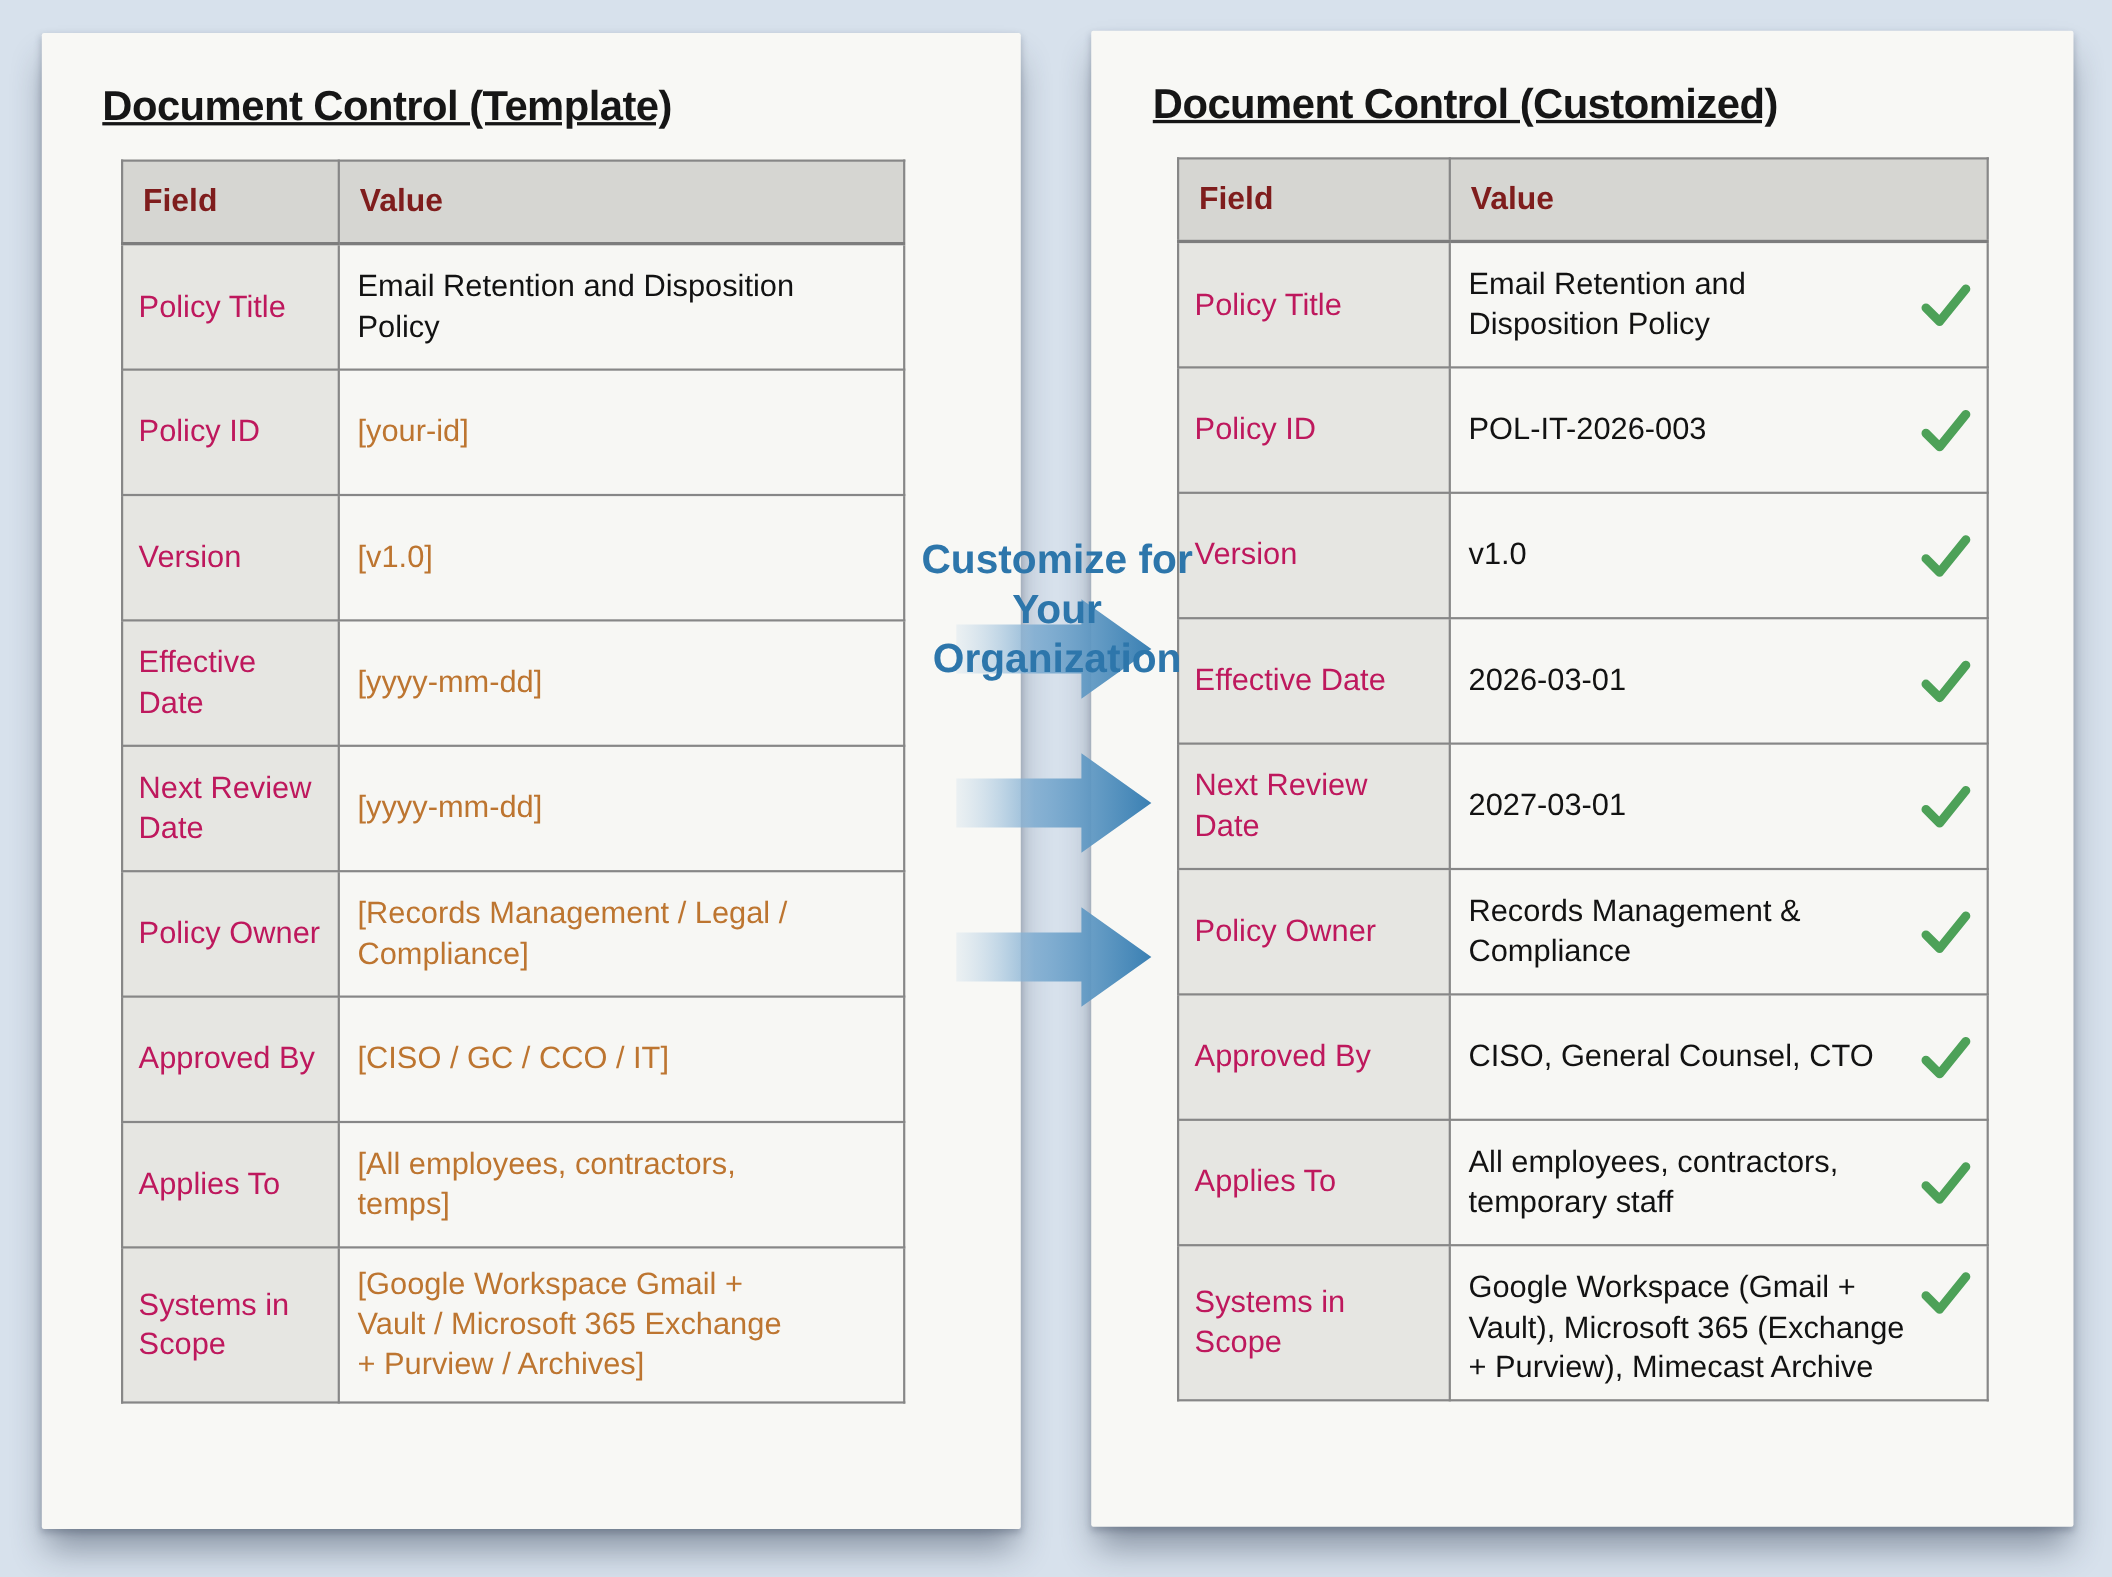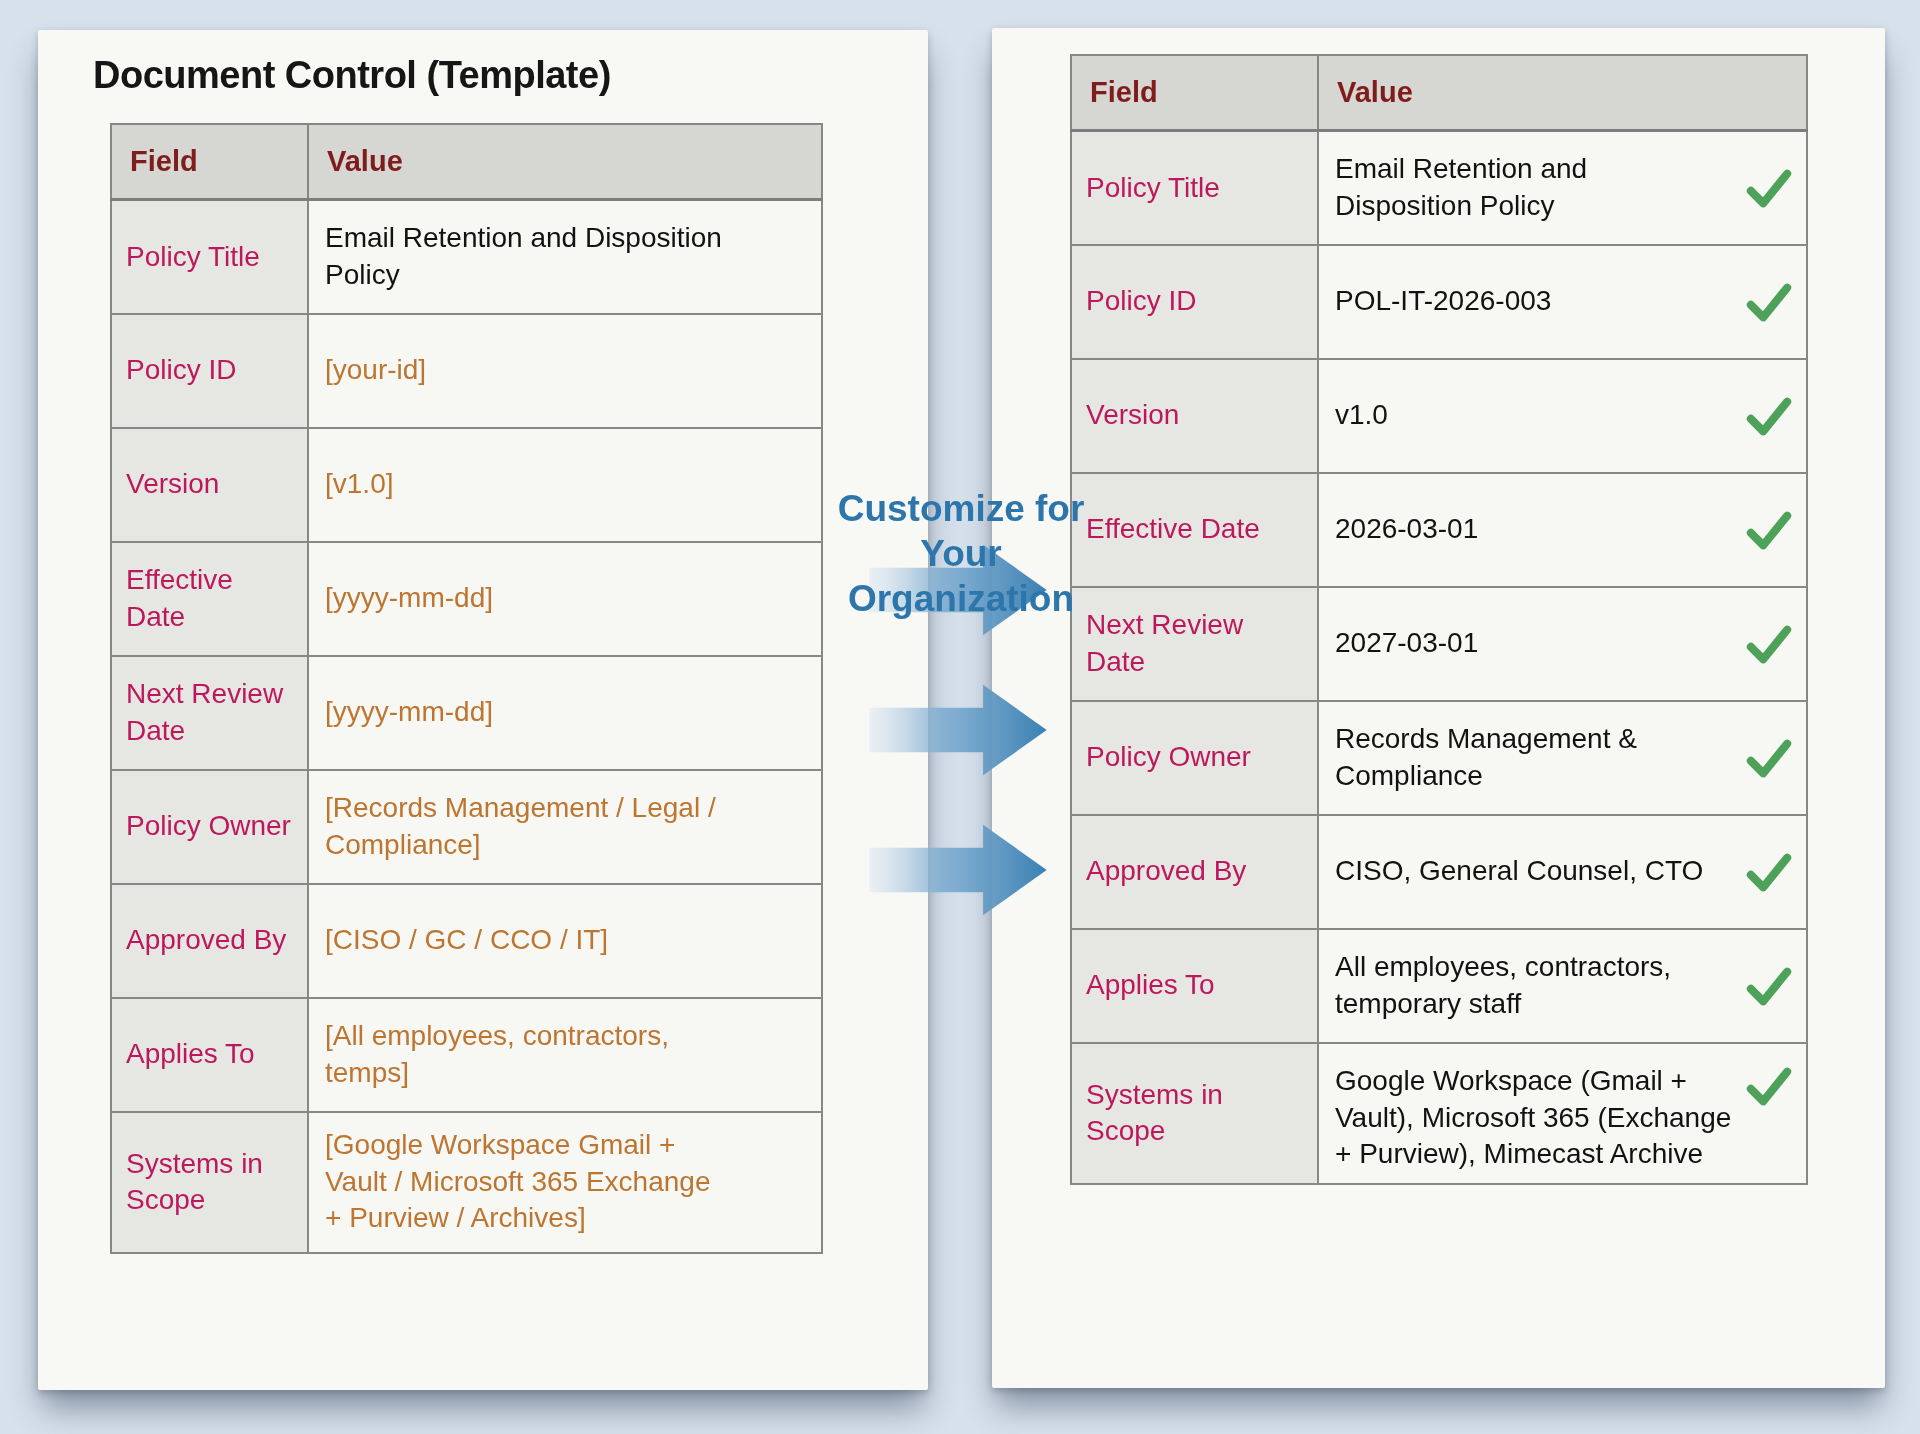--- a/index.html
+++ b/index.html
@@ -12,22 +12,22 @@
 
   
   .page{
     position:absolute;background:#f8f8f5;border-radius:2px;
     box-shadow:0 3px 7px rgba(45,58,80,.28),0 22px 30px -4px rgba(45,58,80,.48);
   }
   .page-left{left:38px;top:30px;width:890px;height:1360px;}
   .page-right{left:992px;top:28px;width:893px;height:1360px;}
 
   .page-title{
-    margin:24px 0 0 55px;font-size:38px;font-weight:bold;
-    color:#161616;letter-spacing:-0.5px;
+    margin:46px 0 0 55px;font-size:38px;font-weight:bold;
+    color:#161616;letter-spacing:-0.5px;text-decoration:underline;
   }
   .page-right .page-title{margin-left:56px;}
 
   
   .doc-table{
     border-collapse:collapse;table-layout:fixed;
     margin:26px 0 0 72px;background:#f7f7f4;
   }
   .page-left  .doc-table{width:713px;}
   .page-left  .col-field{width:197px;}
@@ -191,20 +191,21 @@
     <polygon points="2,32 120,32 120,8 186,55 120,102 120,78 2,78" fill="url(#arrowGrad)"></polygon>
   </svg>
   <svg class="arrow arrow-2" viewBox="0 0 190 110">
     <polygon points="2,32 120,32 120,8 186,55 120,102 120,78 2,78" fill="url(#arrowGrad)"></polygon>
   </svg>
   <svg class="arrow arrow-3" viewBox="0 0 190 110">
     <polygon points="2,32 120,32 120,8 186,55 120,102 120,78 2,78" fill="url(#arrowGrad)"></polygon>
   </svg>
 
   <section class="page page-right">
+    <h1 class="page-title">Document Control (Customized)</h1>
     <table class="doc-table">
       <colgroup>
           <col class="col-field">
           <col class="col-value">
         </colgroup>
       <thead>
         <tr>
           <th>Field</th>
           <th>Value</th>
         </tr>

